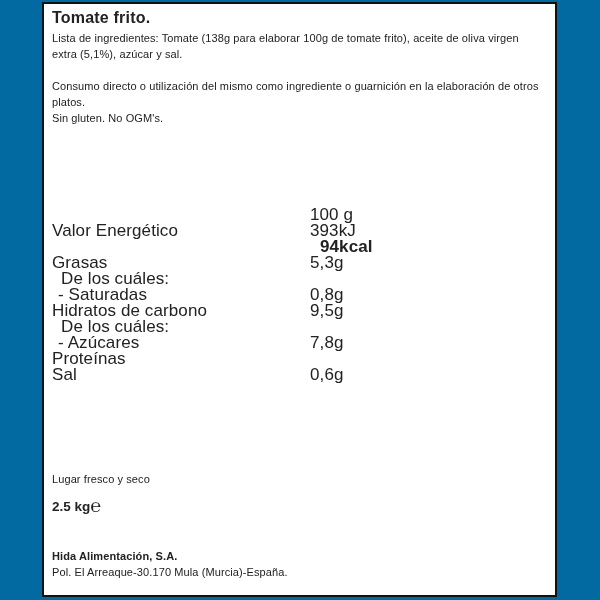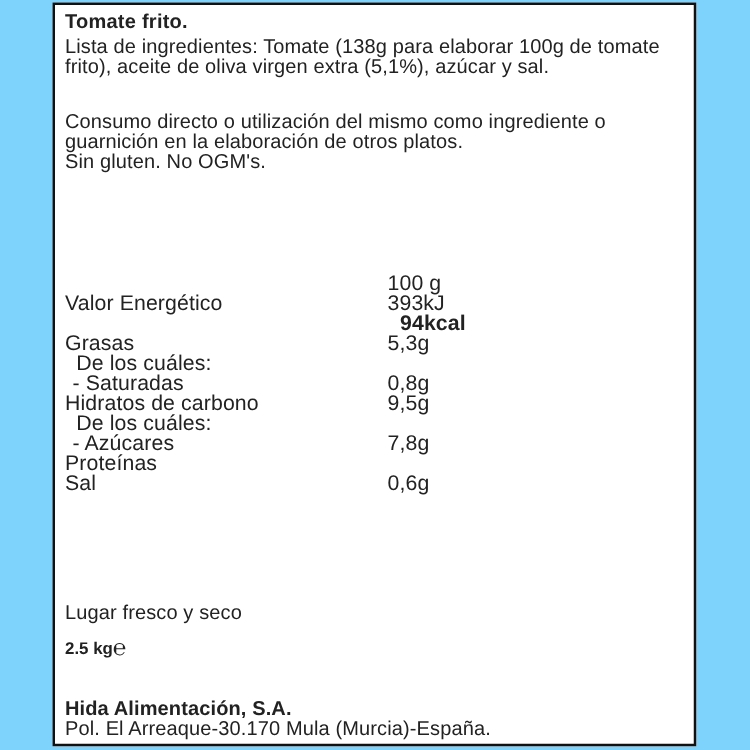--- a/index.html
+++ b/index.html
@@ -9,21 +9,21 @@
     height: 600px;
     background: #ffffff;
     font-family: "Liberation Sans", "DejaVu Sans", sans-serif;
     color: #222222;
   }
 
   .page {
     position: relative;
     width: 600px;
     height: 600px;
-    background: #7dd3fc;
+    background: #0369a1;
     overflow: hidden;
   }
 
   .label-box {
     position: absolute;
     left: 42px;
     top: 2px;
     width: 515px;
     height: 595px;
     border: 2px solid #111111;
@@ -33,28 +33,28 @@
   }
 
   .product-title {
     font-size: 16px;
     line-height: 20px;
     font-weight: bold;
     letter-spacing: 0.2px;
   }
 
   .body-text {
-    font-size: 16px;
+    font-size: 11px;
     line-height: 16px;
     letter-spacing: 0.1px;
   }
 
   .ingredients { margin-top: 2px; }
 
-  .consumption { margin-top: 28px; }
+  .consumption { margin-top: 16px; }
 
   .nutrition-table { margin-top: 81px; }
 
   .nutri-row {
     display: flex;
     font-size: 17px;
     line-height: 16px;
     letter-spacing: 0.1px;
   }
 

